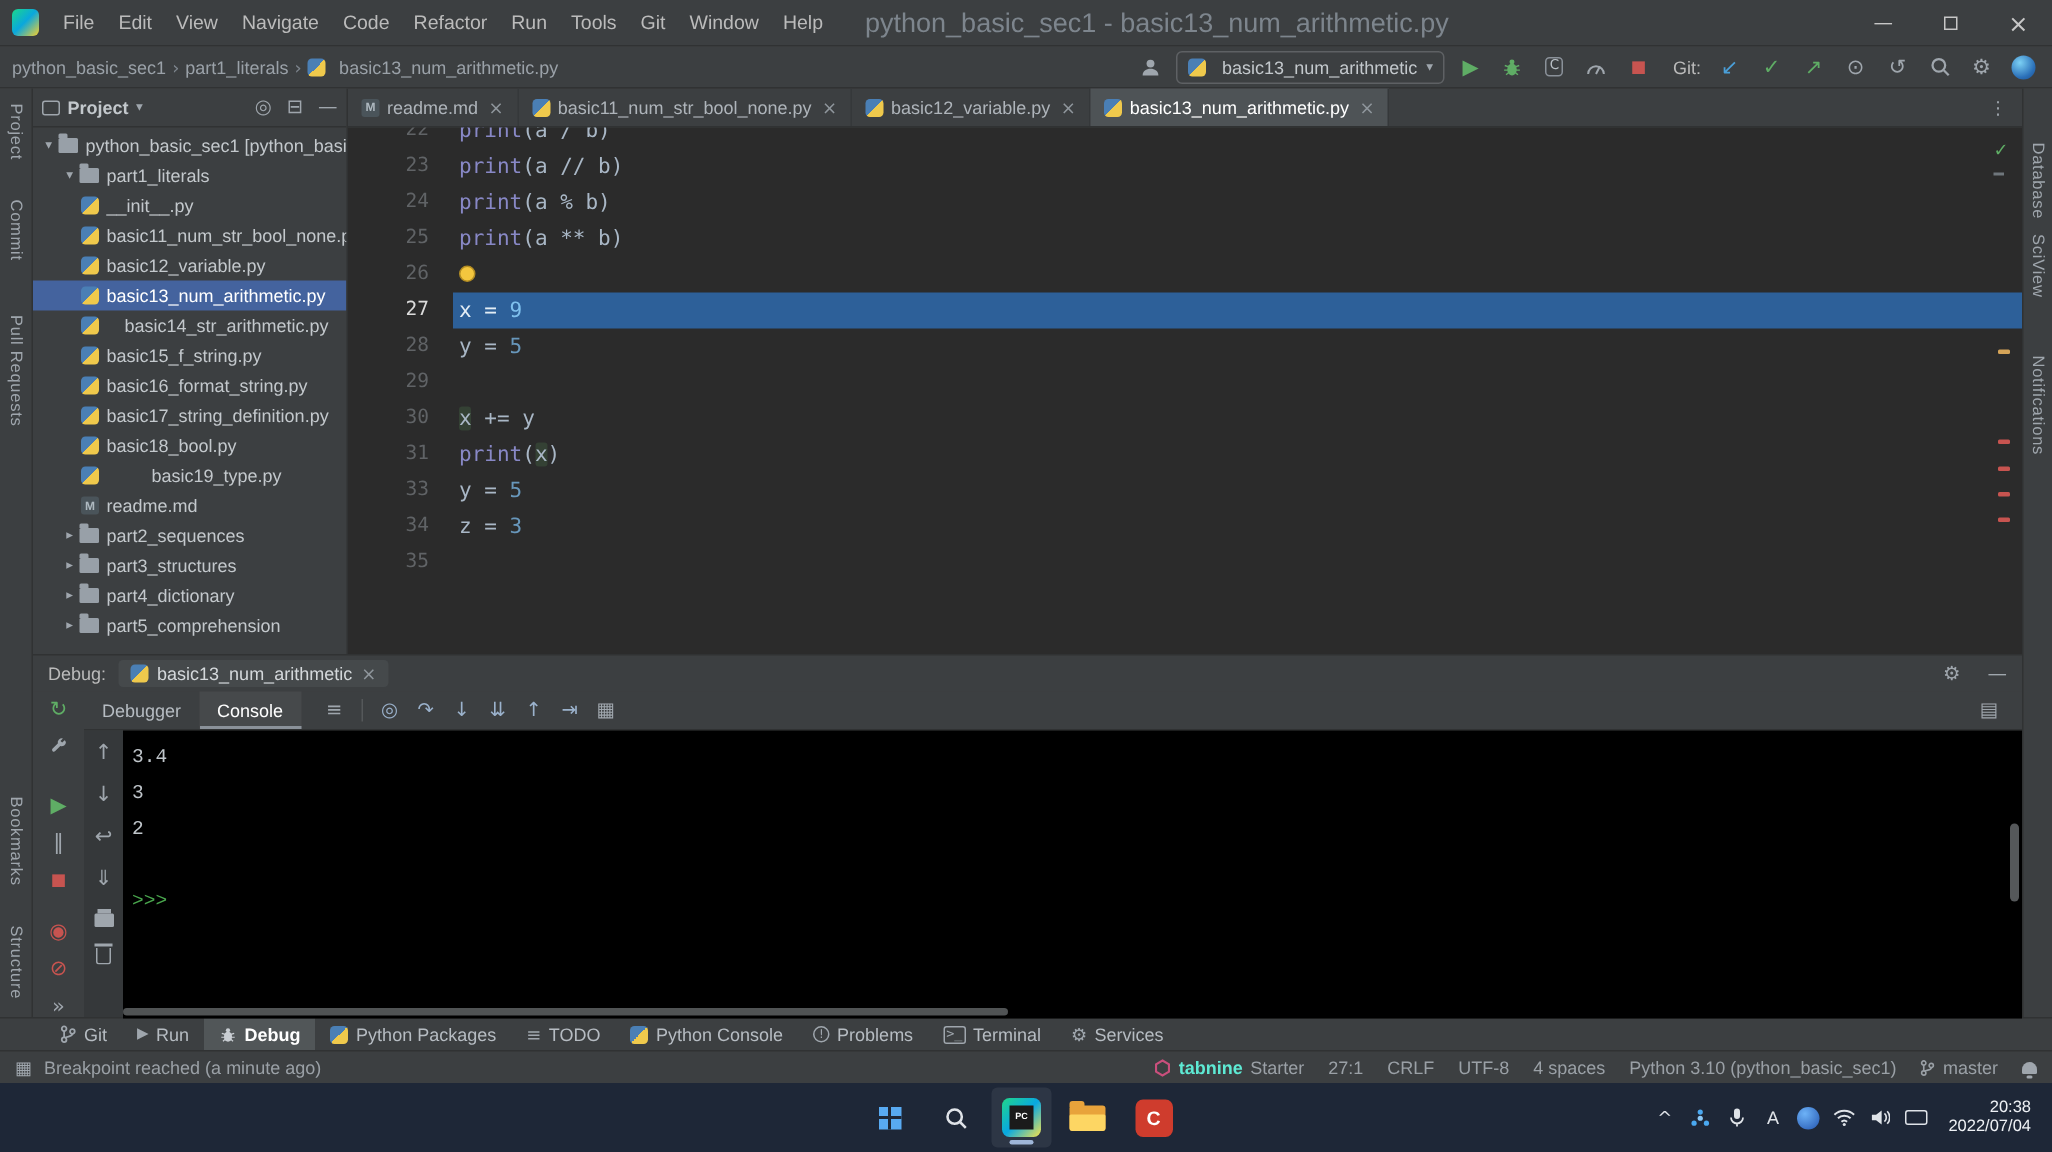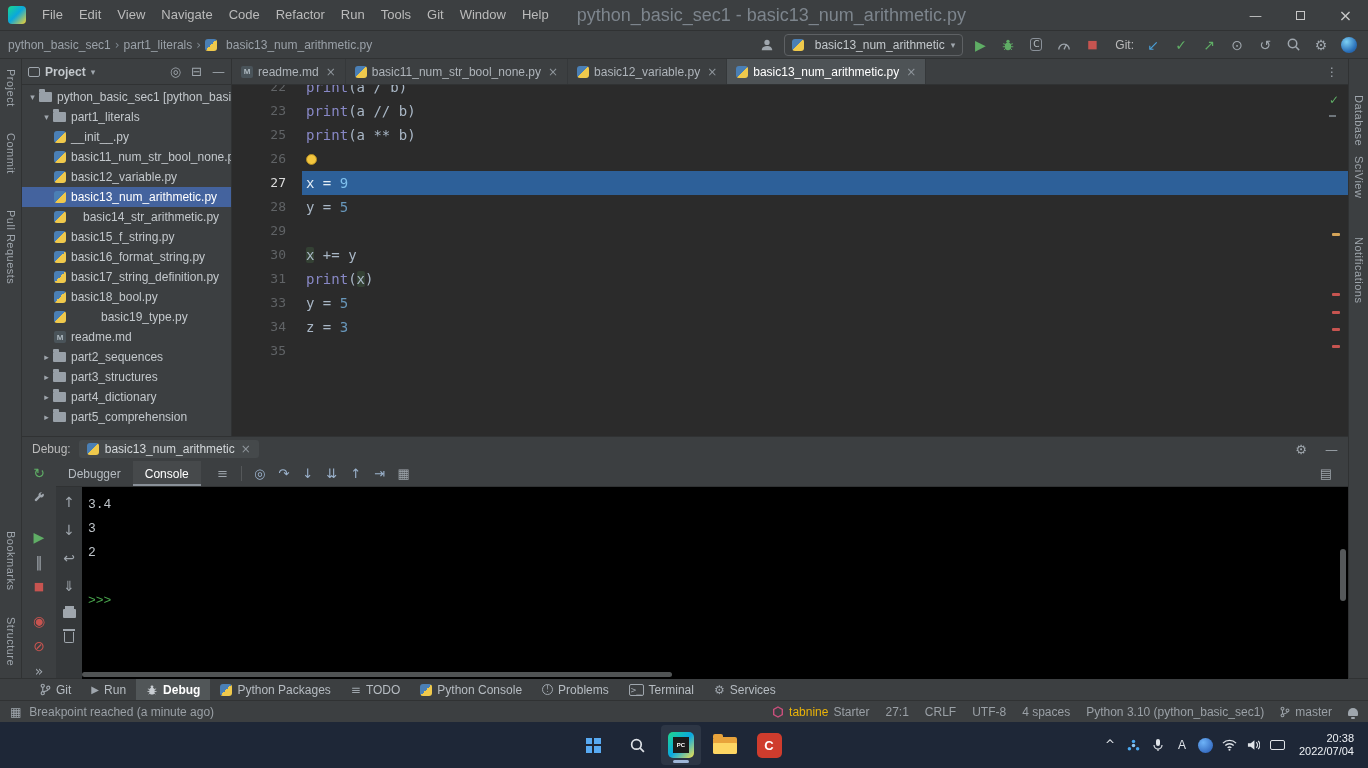--- a/index.html
+++ b/index.html
@@ -117,21 +117,21 @@
 .bbi{display:flex;align-items:center;gap:5px;padding:0 10px;height:100%;color:#b6bcc2;font-size:12px;cursor:default}
 .bbi.active{background:#515658;color:#fff;font-weight:bold}
 .prob-ico{width:11px;height:11px;border:1.2px solid #9fa6ad;border-radius:50%;display:flex;align-items:center;justify-content:center;font-size:8px;color:#9fa6ad}
 .term-ico{font-family:"DejaVu Sans Mono",monospace;font-size:9px;color:#9fa6ad;border:1px solid #9fa6ad;border-radius:2px;padding:0 1px;line-height:10px}
 
 
 .status-bar{flex:0 0 22px;background:#3c3f41;border-top:1px solid #303233;display:flex;align-items:center;padding:0 10px;color:#9aa0a6}
 .sb-left{display:flex;align-items:center;gap:8px}
 .sb-right{margin-left:auto;display:flex;align-items:center;gap:16px;white-space:nowrap}
 .sb-item{display:flex;align-items:center;gap:5px}
-.tabnine-name{color:#eab308;font-weight:normal}
+.tabnine-name{color:#5eead4;font-weight:bold}
 .bell-ico{width:10px;height:8px;background:#9fa6ad;border-radius:5px 5px 1px 1px;position:relative}
 .bell-ico::after{content:"";position:absolute;left:50%;bottom:-3px;transform:translateX(-50%);width:4px;height:2px;border-radius:2px;background:#9fa6ad}
 
 
 .taskbar{flex:0 0 46px;background:#1e2737;display:flex;align-items:center}
 .tb-zone{flex:1;display:flex;align-items:center}
 .tb-zone.rightz{justify-content:flex-end;padding-right:6px;gap:2px}
 .tb-center{display:flex;align-items:center;gap:4px}
 .tb-btn{width:40px;height:40px;border-radius:4px;display:flex;align-items:center;justify-content:center;position:relative}
 .tb-btn.active{background:rgba(255,255,255,.07)}
@@ -379,20 +379,24 @@
           </div>
           <div class="editor-wrap">
             <div class="editor-lines" id="elines">
                 <div class="eline">
                   <span class="gut">22</span>
                   <span class="code"><span class="tk-fn">print</span><span class="tk-pl">(a / b)</span></span>
                 </div>
                 <div class="eline">
                   <span class="gut">23</span>
                   <span class="code"><span class="tk-fn">print</span><span class="tk-pl">(a // b)</span></span>
+                </div>
+                <div class="eline">
+                  <span class="gut">24</span>
+                  <span class="code"><span class="tk-fn">print</span><span class="tk-pl">(a % b)</span></span>
                 </div>
                 <div class="eline">
                   <span class="gut">25</span>
                   <span class="code"><span class="tk-fn">print</span><span class="tk-pl">(a ** b)</span></span>
                 </div>
                 <div class="eline">
                   <span class="gut">26</span>
                   <span class="code"><span class="bulb"></span></span>
                 </div>
                 <div class="eline exec">

